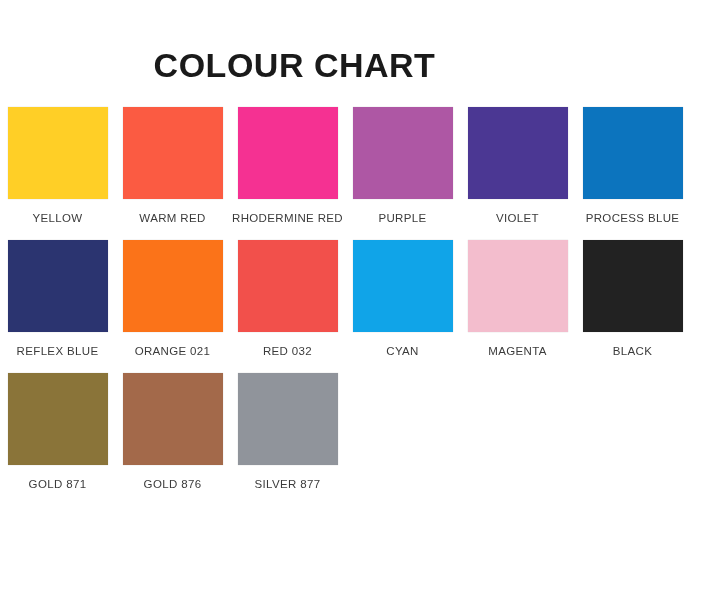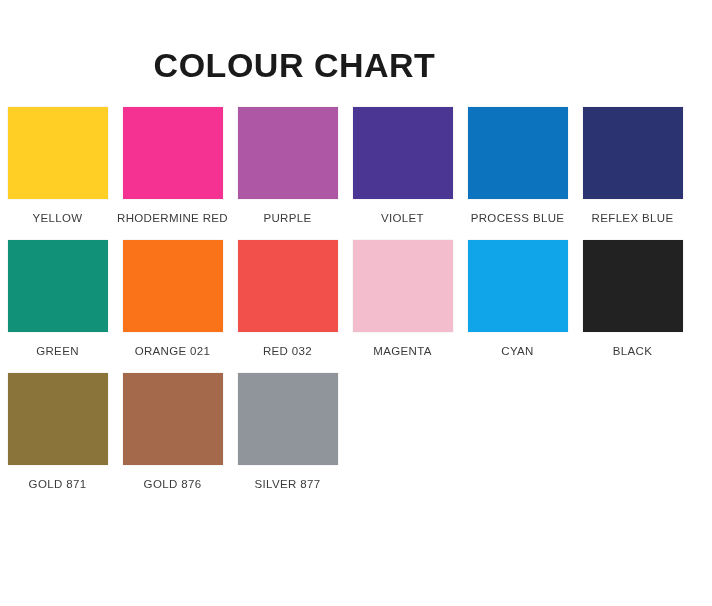--- a/index.html
+++ b/index.html
@@ -66,58 +66,58 @@
 <div class="page">
 
   <h1 class="chart-title">COLOUR CHART</h1>
 
   <div class="swatch-grid">
       <div class="swatch-cell">
         <div class="swatch-chip" style="background: rgb(255, 207, 38);"></div>
         <div class="swatch-label">YELLOW</div>
       </div>
       <div class="swatch-cell">
+        <div class="swatch-chip" style="background: rgb(251, 91, 66);"></div>
+        <div class="swatch-label">WARM RED</div>
+      </div>
+      <div class="swatch-cell">
         <div class="swatch-chip" style="background: rgb(245, 49, 146);"></div>
         <div class="swatch-label">RHODERMINE RED</div>
       </div>
       <div class="swatch-cell">
         <div class="swatch-chip" style="background: rgb(174, 87, 164);"></div>
         <div class="swatch-label">PURPLE</div>
       </div>
       <div class="swatch-cell">
         <div class="swatch-chip" style="background: rgb(75, 55, 147);"></div>
         <div class="swatch-label">VIOLET</div>
       </div>
       <div class="swatch-cell">
         <div class="swatch-chip" style="background: rgb(12, 116, 190);"></div>
         <div class="swatch-label">PROCESS BLUE</div>
       </div>
       <div class="swatch-cell">
         <div class="swatch-chip" style="background: rgb(43, 52, 112);"></div>
         <div class="swatch-label">REFLEX BLUE</div>
       </div>
       <div class="swatch-cell">
-        <div class="swatch-chip" style="background: rgb(17, 146, 120);"></div>
-        <div class="swatch-label">GREEN</div>
-      </div>
-      <div class="swatch-cell">
         <div class="swatch-chip" style="background: rgb(251, 115, 25);"></div>
         <div class="swatch-label">ORANGE 021</div>
       </div>
       <div class="swatch-cell">
         <div class="swatch-chip" style="background: rgb(242, 80, 75);"></div>
         <div class="swatch-label">RED 032</div>
       </div>
       <div class="swatch-cell">
+        <div class="swatch-chip" style="background: rgb(16, 164, 232);"></div>
+        <div class="swatch-label">CYAN</div>
+      </div>
+      <div class="swatch-cell">
         <div class="swatch-chip" style="background: rgb(243, 189, 205);"></div>
         <div class="swatch-label">MAGENTA</div>
-      </div>
-      <div class="swatch-cell">
-        <div class="swatch-chip" style="background: rgb(16, 164, 232);"></div>
-        <div class="swatch-label">CYAN</div>
       </div>
       <div class="swatch-cell">
         <div class="swatch-chip" style="background: rgb(34, 34, 34);"></div>
         <div class="swatch-label">BLACK</div>
       </div>
       <div class="swatch-cell">
         <div class="swatch-chip" style="background: rgb(138, 116, 57);"></div>
         <div class="swatch-label">GOLD 871</div>
       </div>
       <div class="swatch-cell">

